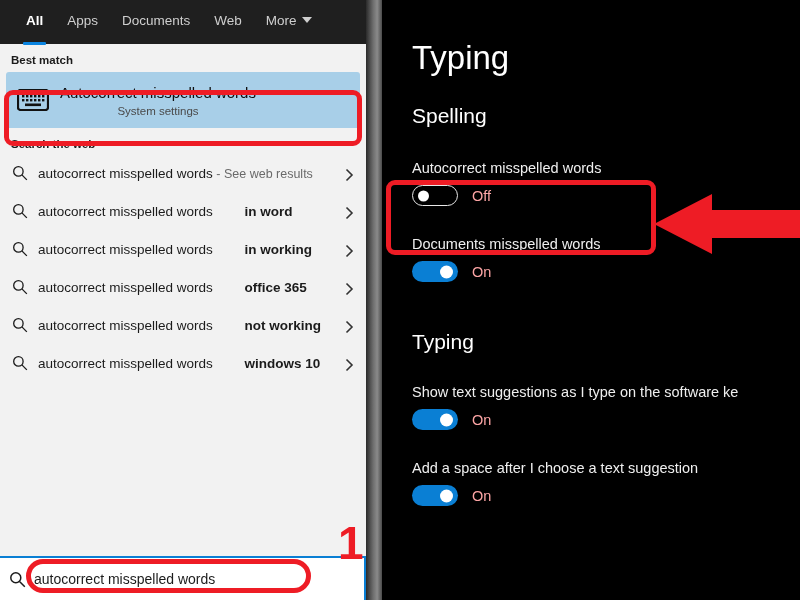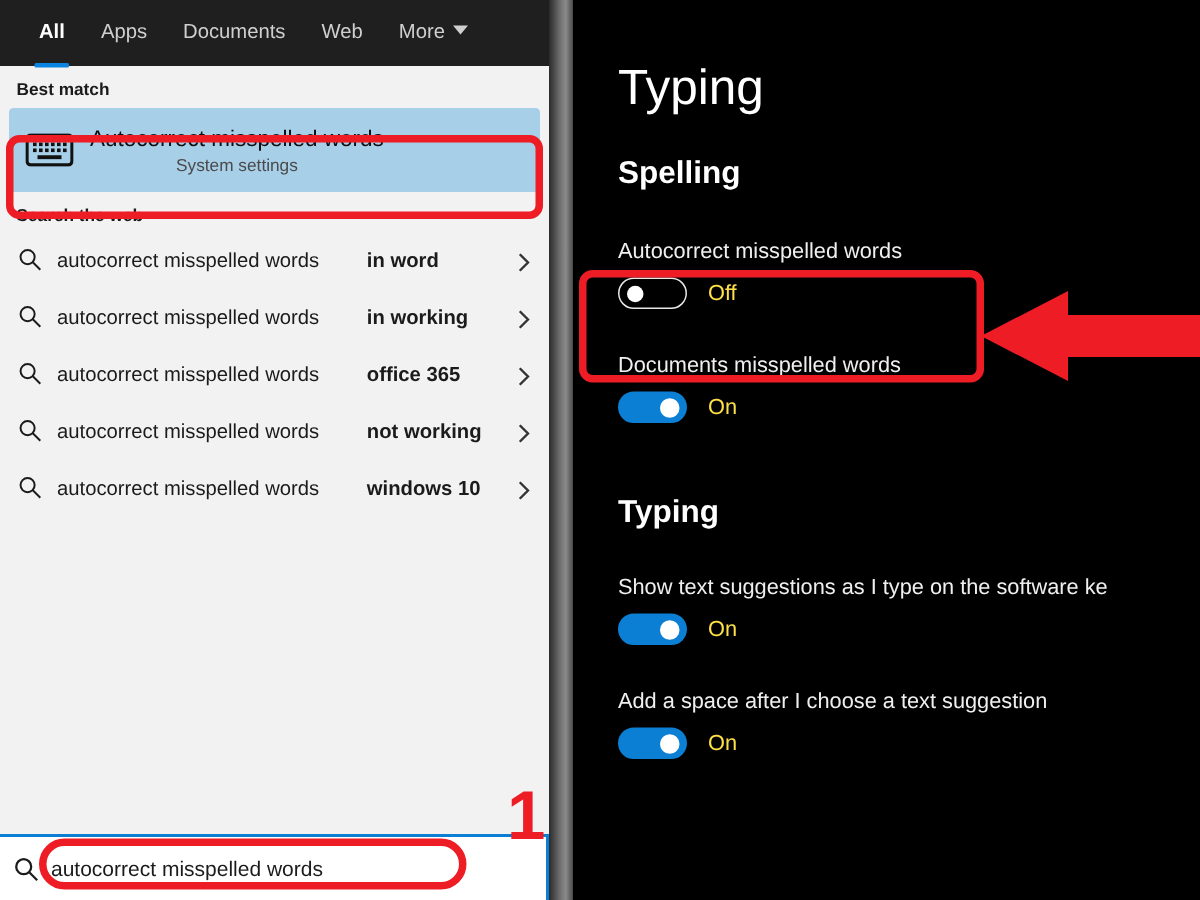--- a/index.html
+++ b/index.html
@@ -107,38 +107,38 @@
 
   
   .settings-panel {
     position: absolute; left: 382px; top: 0;
     width: 418px; height: 600px;
     background: #000000;
     padding-left: 30px; padding-top: 38px;
     overflow: hidden;
   }
   .page-title { font-size: 33px; color: #ffffff; font-weight: normal; line-height: 40px; }
-  .group-header { font-size: 21px; color: #ffffff; font-weight: bold; }
+  .group-header { font-size: 21px; color: #ffffff; font-weight: normal; }
   .setting-label {
     font-size: 14.5px; color: #efefef; white-space: nowrap;
   }
   .toggle-row { display: flex; align-items: center; margin-top: 9px; }
   .toggle {
     width: 46px; height: 21px; border-radius: 11px;
     position: relative; flex: 0 0 46px;
   }
   .toggle.on { background: #0a7fd4; }
   .toggle.off { background: transparent; border: 1.5px solid #e8e8e8; }
   .knob {
     position: absolute; top: 50%; transform: translateY(-50%);
     border-radius: 50%; background: #ffffff;
   }
   .toggle.on .knob { width: 13px; height: 13px; right: 5px; }
   .toggle.off .knob { width: 11px; height: 11px; left: 5px; }
-  .toggle-state { font-size: 14.5px; color: #fde047; margin-left: 14px; }
+  .toggle-state { font-size: 14.5px; color: #fca5a5; margin-left: 14px; }
 
   
   .anno-box {
     position: absolute; border: 5px solid #ee1c25;
     border-radius: 9px; pointer-events: none;
   }
   #anno-bestmatch { left: 4px; top: 90px; width: 358px; height: 56px; }
   #anno-searchbox { left: 26px; top: 559px; width: 285px; height: 34px; border-radius: 18px; }
   #anno-toggle { left: 386px; top: 180px; width: 270px; height: 75px; }
   .step-num {
@@ -206,20 +206,32 @@
     </div>
 
     <div class="section-label">Search the web</div>
 
     <div class="web-list" id="web-list">
         <div class="web-row">
           <span class="mag"><svg width="16" height="16" viewBox="0 0 17 17">
               <circle cx="6.8" cy="6.8" r="5" fill="none" stroke="#1b1b1b" stroke-width="1.4"></circle>
               <line x1="10.5" y1="10.5" x2="15.8" y2="15.8" stroke="#1b1b1b" stroke-width="1.4"></line>
             </svg></span>
+          <span class="web-label">autocorrect misspelled words<span class="dim"> - See web results</span></span>
+          <span class="chev-right">
+            <svg width="9" height="14" viewBox="0 0 9 14">
+              <polyline points="1.5,1.5 7,7 1.5,12.5" fill="none" stroke="#333" stroke-width="1.6"></polyline>
+            </svg>
+          </span>
+        </div>
+        <div class="web-row">
+          <span class="mag"><svg width="16" height="16" viewBox="0 0 17 17">
+              <circle cx="6.8" cy="6.8" r="5" fill="none" stroke="#1b1b1b" stroke-width="1.4"></circle>
+              <line x1="10.5" y1="10.5" x2="15.8" y2="15.8" stroke="#1b1b1b" stroke-width="1.4"></line>
+            </svg></span>
           <span class="web-label">autocorrect misspelled words <b>in word</b></span>
           <span class="chev-right">
             <svg width="9" height="14" viewBox="0 0 9 14">
               <polyline points="1.5,1.5 7,7 1.5,12.5" fill="none" stroke="#333" stroke-width="1.6"></polyline>
             </svg>
           </span>
         </div>
         <div class="web-row">
           <span class="mag"><svg width="16" height="16" viewBox="0 0 17 17">
               <circle cx="6.8" cy="6.8" r="5" fill="none" stroke="#1b1b1b" stroke-width="1.4"></circle>

